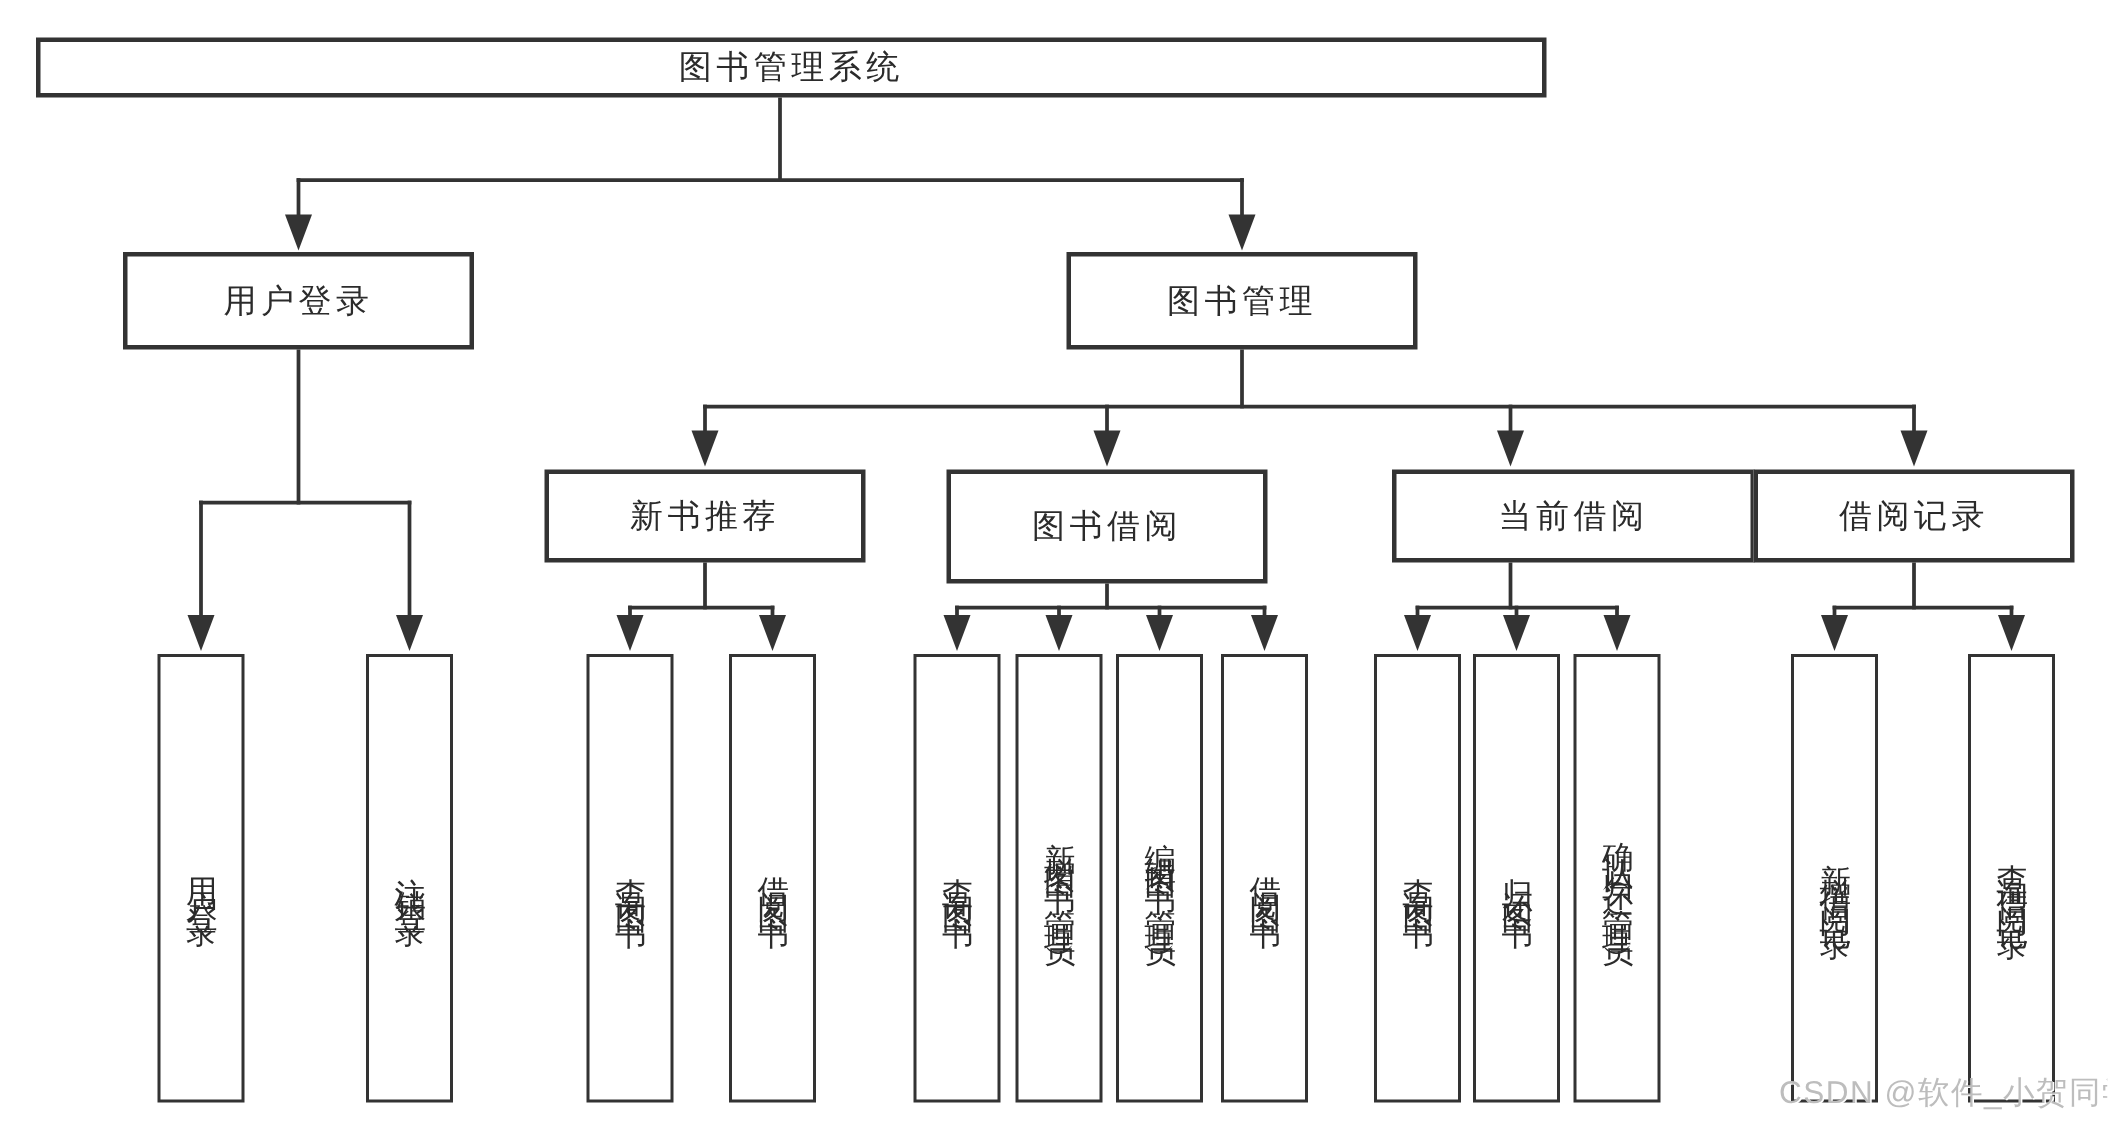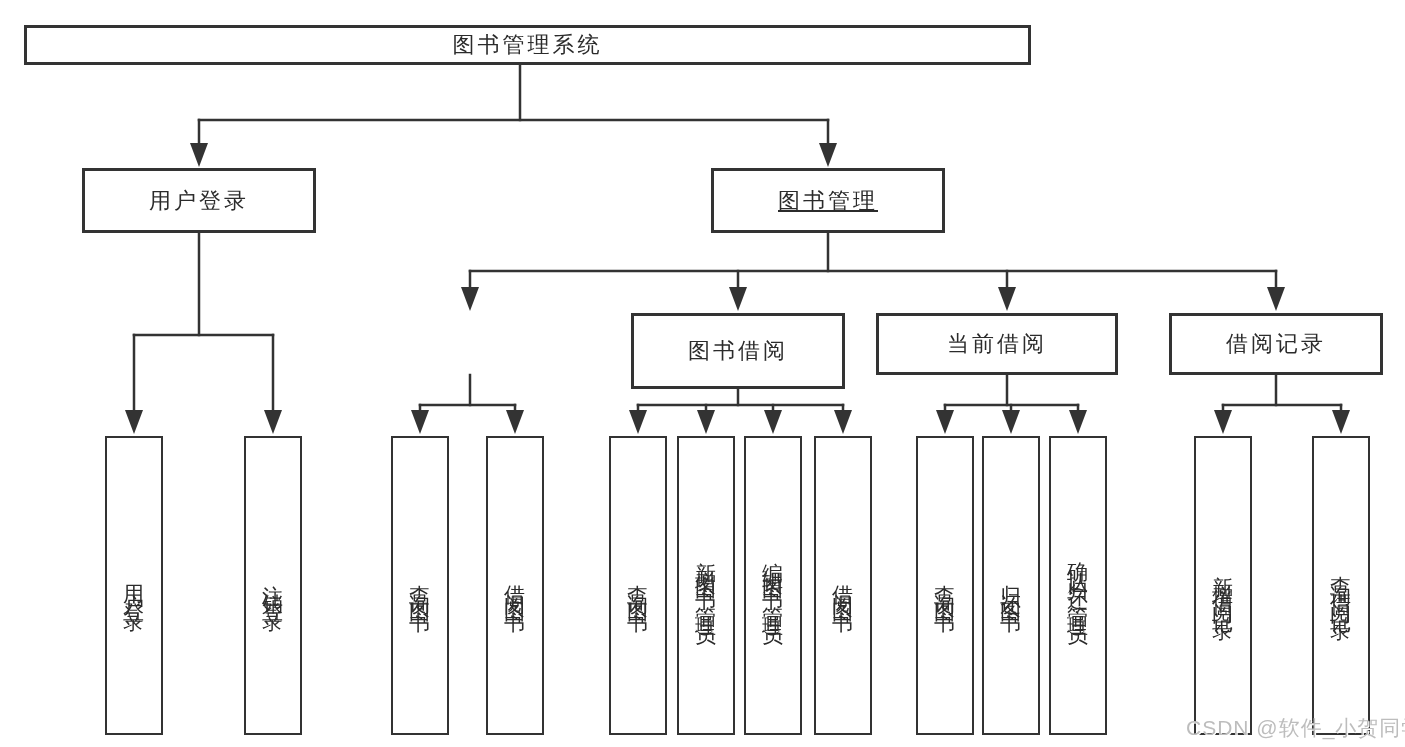--- a/index.html
+++ b/index.html
@@ -126,28 +126,31 @@
     </g>
   </svg>
 
   <div class="node" style="left:12px;top:25px;width:1007px;height:40px;margin-left:12px;">
     <span>图书管理系统</span>
   </div>
 
   <div class="node" style="left:82px;top:168px;width:234px;height:65px;">
     <span>用户登录</span>
   </div>
-  <div class="node" style="left:711px;top:168px;width:234px;height:65px;text-decoration:underline;">
+  <div class="node" style="left:711px;top:168px;width:234px;height:65px;">
     <span>图书管理</span>
   </div>
 
+  <div class="node" style="left:363px;top:313px;width:214px;height:62px;">
+    <span>新书推荐</span>
+  </div>
   <div class="node" style="left:631px;top:313px;width:214px;height:76px;">
     <span>图书借阅</span>
   </div>
-  <div class="node" style="left:876px;top:313px;width:242px;height:62px;">
+  <div class="node" style="left:928px;top:313px;width:242px;height:62px;">
     <span>当前借阅</span>
   </div>
   <div class="node" style="left:1169px;top:313px;width:214px;height:62px;">
     <span>借阅记录</span>
   </div>
 
   <div class="node leaf" style="left:105px;top:436px;width:58px;height:299px;">
     <span class="vtext">用户登录</span>
   </div>
   <div class="node leaf" style="left:244px;top:436px;width:58px;height:299px;">

